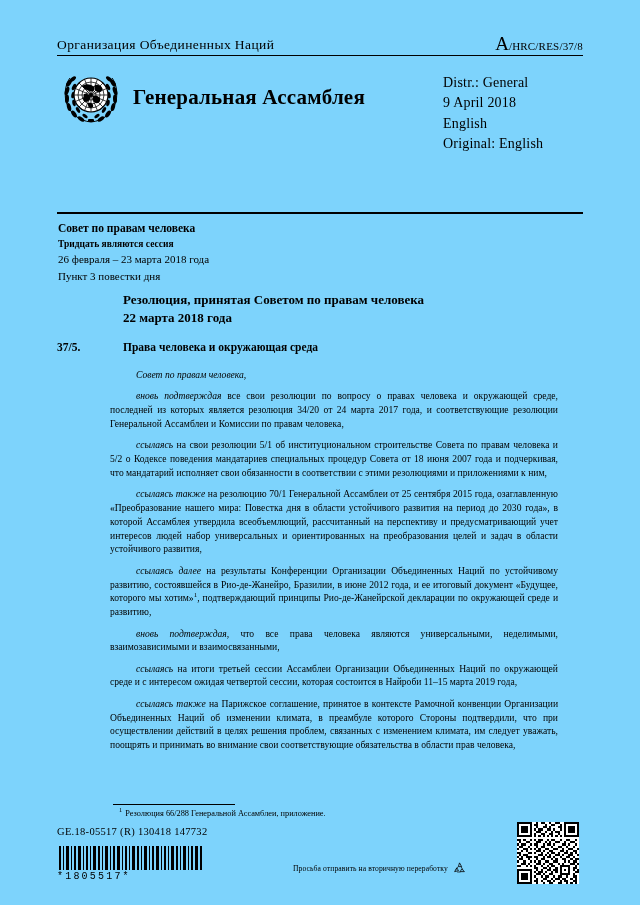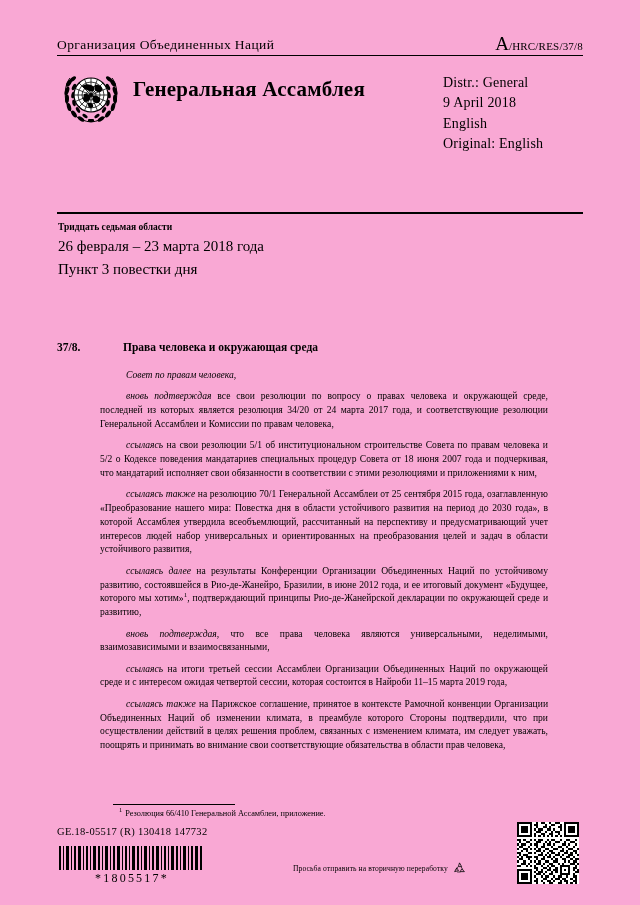--- a/index.html
+++ b/index.html
@@ -4,21 +4,21 @@
 <style>
   html, body {
     margin: 0;
     padding: 0;
     background: #ffffff;
   }
   .page {
     position: relative;
     width: 640px;
     height: 905px;
-    background: #f9a8d4;
+    background: #7dd3fc;
     font-family: "Liberation Serif", "DejaVu Serif", serif;
     color: #000000;
     overflow: hidden;
     box-sizing: border-box;
   }
 
   
   .masthead {
     position: absolute;
     left: 57px;
@@ -67,21 +67,21 @@
     margin-top: 2px;
   }
   .emblem svg { display: block; }
 
   .assembly-title {
     flex: 1 1 auto;
     font-size: 21px;
     font-weight: bold;
     letter-spacing: 0.2px;
     margin-left: 12px;
-    margin-top: 12px;
+    margin-top: 20px;
     white-space: nowrap;
   }
   .distr-block {
     flex: 0 0 auto;
     width: 140px;
     font-size: 14px;
     line-height: 1.45;
     margin-top: 8px;
     letter-spacing: 0.2px;
   }
@@ -105,21 +105,21 @@
     font-size: 11.5px;
     font-weight: bold;
     line-height: 1.45;
   }
   .session-sub {
     font-size: 9.5px;
     font-weight: bold;
     line-height: 1.55;
   }
   .session-line {
-    font-size: 15px;
+    font-size: 11px;
     line-height: 1.55;
   }
 
   
   .res-heading {
     position: absolute;
     left: 123px;
     top: 291px;
     width: 440px;
     font-size: 13px;
@@ -142,21 +142,21 @@
   }
   .res-title {
     position: absolute;
     left: 66px;
     top: 0;
   }
 
   
   .body-text {
     position: absolute;
-    left: 100px;
+    left: 110px;
     top: 368px;
     width: 448px;
     font-size: 9.6px;
     line-height: 1.44;
     text-align: justify;
   }
   .body-text p {
     margin: 0 0 7.5px 0;
     text-indent: 26px;
   }
@@ -205,25 +205,25 @@
     left: 57px;
     top: 846px;
     width: 150px;
   }
   .barcode {
     display: block;
     width: 148px;
     height: 24px;
   }
   .barcode-num {
-    font-size: 12px;
+    font-size: 10px;
     letter-spacing: 2.2px;
-    text-align: center;
+    text-align: left;
     margin-top: 1px;
-    font-family: Liberation Serif, serif;
+    font-family: Liberation Mono, monospace;
   }
 
   .recycle {
     position: absolute;
     left: 293px;
     top: 861px;
     display: flex;
     align-items: center;
     gap: 4px;
   }
@@ -331,47 +331,52 @@
         <div>9 April 2018</div>
         <div>English</div>
         <div>Original: English</div>
       </div>
     </div>
   </div>
 
   <div class="rule-thick"></div>
 
   <div class="session">
-    <div class="session-sub">Тридцать седьмая области</div>
+    <div class="session-title">Совет по правам человека</div>
+    <div class="session-sub">Тридцать являются сессия</div>
     <div class="session-line">26 февраля – 23 марта 2018 года</div>
     <div class="session-line">Пункт 3 повестки дня</div>
   </div>
 
+  <div class="res-heading">
+    <div>Резолюция, принятая Советом по правам человека</div>
+    <div>22 марта 2018 года</div>
+  </div>
 
   <div class="res-number-row">
-    <span class="res-number">37/8.</span>
+    <span class="res-number">37/5.</span>
     <span class="res-title">Права человека и окружающая среда</span>
   </div>
 
   <div class="body-text">
     <p><span class="lead">Совет по правам человека,</span></p>
     <div id="preamble-paragraphs">
         <p><span class="lead">вновь подтверждая</span><span> все свои резолюции по вопросу о правах человека и окружающей среде, последней из которых является резолюция 34/20 от 24 марта 2017 года, и соответствующие резолюции Генеральной Ассамблеи и Комиссии по правам человека,</span></p>
         <p><span class="lead">ссылаясь</span><span> на свои резолюции 5/1 об институциональном строительстве Совета по правам человека и 5/2 о Кодексе поведения мандатариев специальных процедур Совета от 18 июня 2007 года и подчеркивая, что мандатарий исполняет свои обязанности в соответствии с этими резолюциями и приложениями к ним,</span></p>
         <p><span class="lead">ссылаясь также</span><span> на резолюцию 70/1 Генеральной Ассамблеи от 25 сентября 2015 года, озаглавленную «Преобразование нашего мира: Повестка дня в области устойчивого развития на период до 2030 года», в которой Ассамблея утвердила всеобъемлющий, рассчитанный на перспективу и предусматривающий учет интересов людей набор универсальных и ориентированных на преобразования целей и задач в области устойчивого развития,</span></p>
         <p><span class="lead">ссылаясь далее</span><span> на результаты Конференции Организации Объединенных Наций по устойчивому развитию, состоявшейся в Рио-де-Жанейро, Бразилии, в июне 2012 года, и ее итоговый документ «Будущее, которого мы хотим»</span><sup class="fn">1</sup><span>, подтверждающий принципы Рио-де-Жанейрской декларации по окружающей среде и развитию,</span></p>
         <p><span class="lead">вновь подтверждая</span><span>, что все права человека являются универсальными, неделимыми, взаимозависимыми и взаимосвязанными,</span></p>
         <p><span class="lead">ссылаясь</span><span> на итоги третьей сессии Ассамблеи Организации Объединенных Наций по окружающей среде и с интересом ожидая четвертой сессии, которая состоится в Найроби 11–15 марта 2019 года,</span></p>
         <p><span class="lead">ссылаясь также</span><span> на Парижское соглашение, принятое в контексте Рамочной конвенции Организации Объединенных Наций об изменении климата, в преамбуле которого Стороны подтвердили, что при осуществлении действий в целях решения проблем, связанных с изменением климата, им следует уважать, поощрять и принимать во внимание свои соответствующие обязательства в области прав человека,</span></p>
       </div>
   </div>
 
   <div class="footnote-sep"></div>
   <div class="footnote">
-    <sup>1</sup><span>Резолюция 66/410 Генеральной Ассамблеи, приложение.</span>
+    <sup>1</sup><span>Резолюция 66/288 Генеральной Ассамблеи, приложение.</span>
   </div>
 
   <div class="doc-code">GE.18-05517  (R)    130418    147732</div>
 
   <div class="barcode-wrap">
     <svg class="barcode" viewBox="0 0 148 24" preserveAspectRatio="none" aria-hidden="true">
       <g fill="#000">
         <rect x="2" y="0" width="2" height="24"></rect>
           <rect x="6" y="0" width="1" height="24"></rect>
         <rect x="9" y="0" width="3" height="24"></rect>

